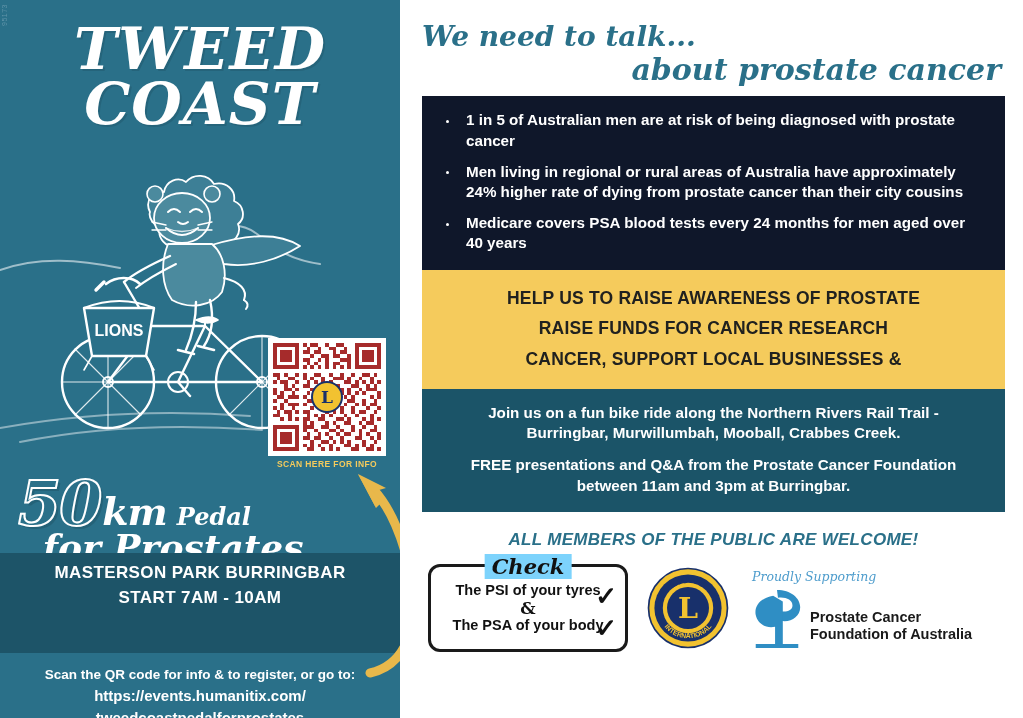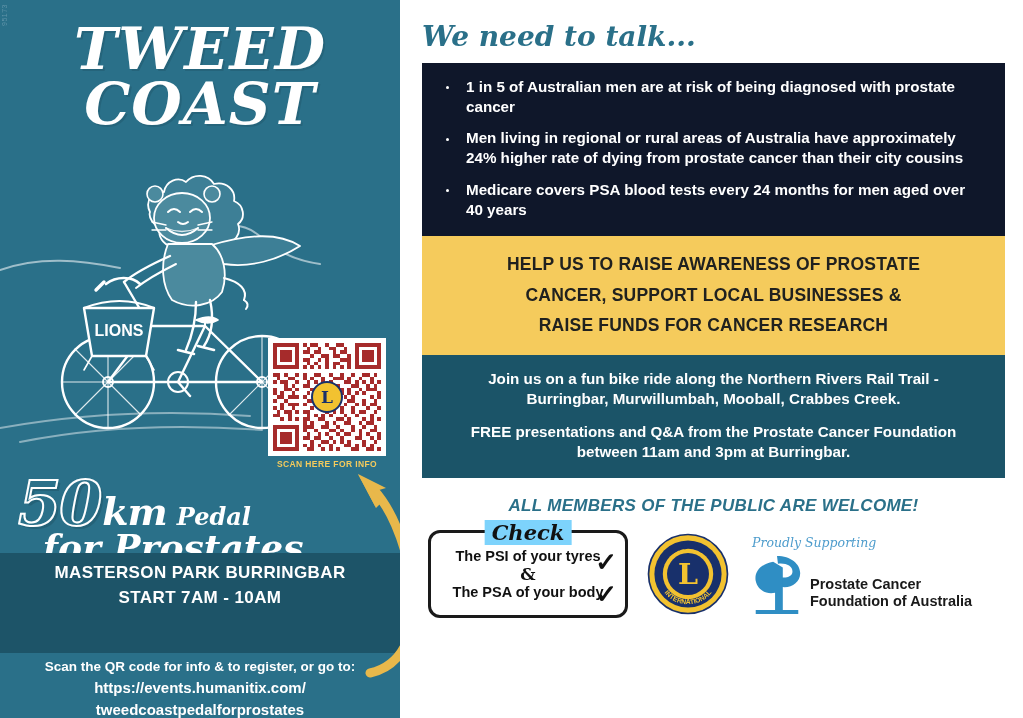--- a/index.html
+++ b/index.html
@@ -112,21 +112,21 @@
   }
   .date-line sup { font-size:13px; vertical-align:super; }
   .date-sub {
     font-size:17px; font-weight:bold; letter-spacing:.4px; line-height:1.45;
   }
 
   
   .url-block {
     position:absolute; left:0; top:653px; width:400px; height:65px;
     background:#2a7089; color:#ffffff; text-align:center;
-    padding-top:4px;
+    padding-top:12px;
   }
   .url-line1 { font-size:13.5px; font-weight:bold; line-height:1.5; }
   .url-line2 { font-size:15px; font-weight:bold; line-height:1.45; }
 
   
   .arrow { position:absolute; left:352px; top:468px; width:70px; height:215px; pointer-events:none; }
   .arrow svg { width:100%; height:100%; overflow:visible; }
 
   
   .right {
@@ -574,20 +574,21 @@
         <path d="M6 6 L34 20 L20 24 L24 40 Z" fill="#e8b84b"></path>
         <path d="M6 6 L30 34 L24 40 Z" fill="#e8b84b"></path>
       </svg>
     </div>
   </div>
 
   <div class="right">
 
     <div class="head">
       <div class="head-l1">We need to talk...</div>
+      <div class="head-l2">about prostate cancer</div>
     </div>
 
     <div class="facts">
       <ul>
         <li>
           <span class="dot"></span>
           <span>1 in 5 of Australian men are at risk of being diagnosed with prostate cancer</span>
         </li>
         <li>
           <span class="dot"></span>
@@ -595,22 +596,22 @@
         </li>
         <li>
           <span class="dot"></span>
           <span>Medicare covers PSA blood tests every 24 months for men aged over 40 years</span>
         </li>
       </ul>
     </div>
 
     <div class="cta">
       <div>HELP US TO RAISE AWARENESS OF PROSTATE</div>
+      <div>RAISE FUNDS FOR CANCER RESEARCH</div>
       <div>CANCER, SUPPORT LOCAL BUSINESSES &amp;</div>
-      <div>RAISE FUNDS FOR CANCER RESEARCH</div>
     </div>
 
     <div class="join">
       <p>Join us on a fun bike ride along the Northern Rivers Rail Trail - Burringbar, Murwillumbah, Mooball, Crabbes Creek.</p>
       <p>FREE presentations and Q&amp;A from the Prostate Cancer Foundation between 11am and 3pm at Burringbar.</p>
     </div>
 
     <div class="welcome">ALL MEMBERS OF THE PUBLIC ARE WELCOME!</div>
 
     <div class="logos">

